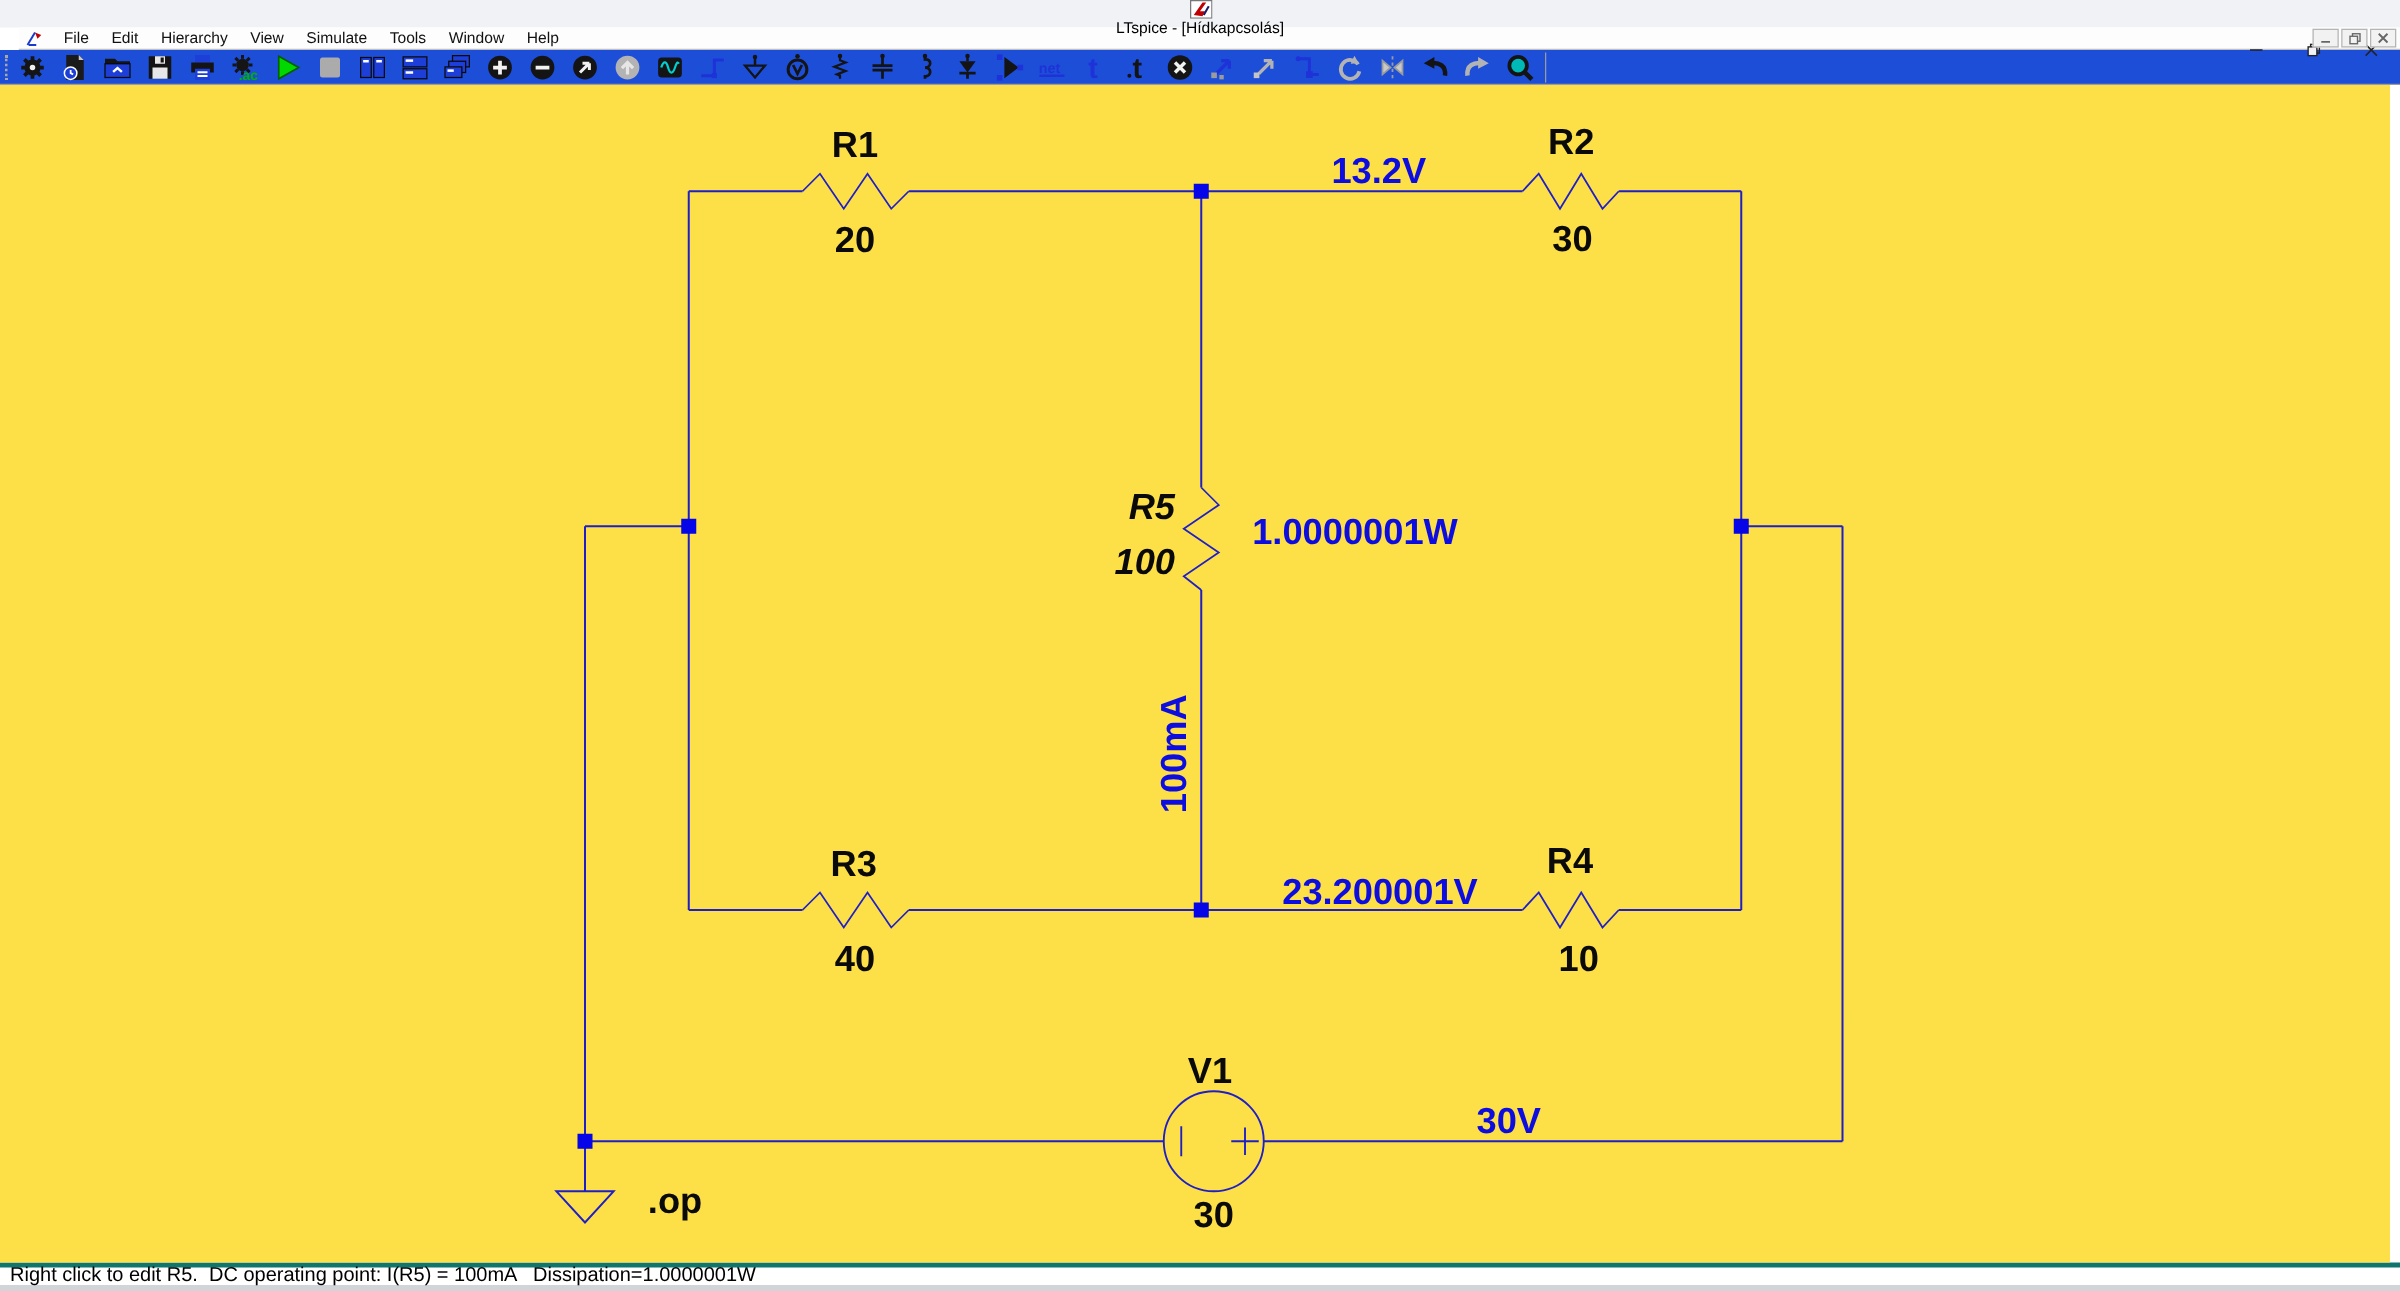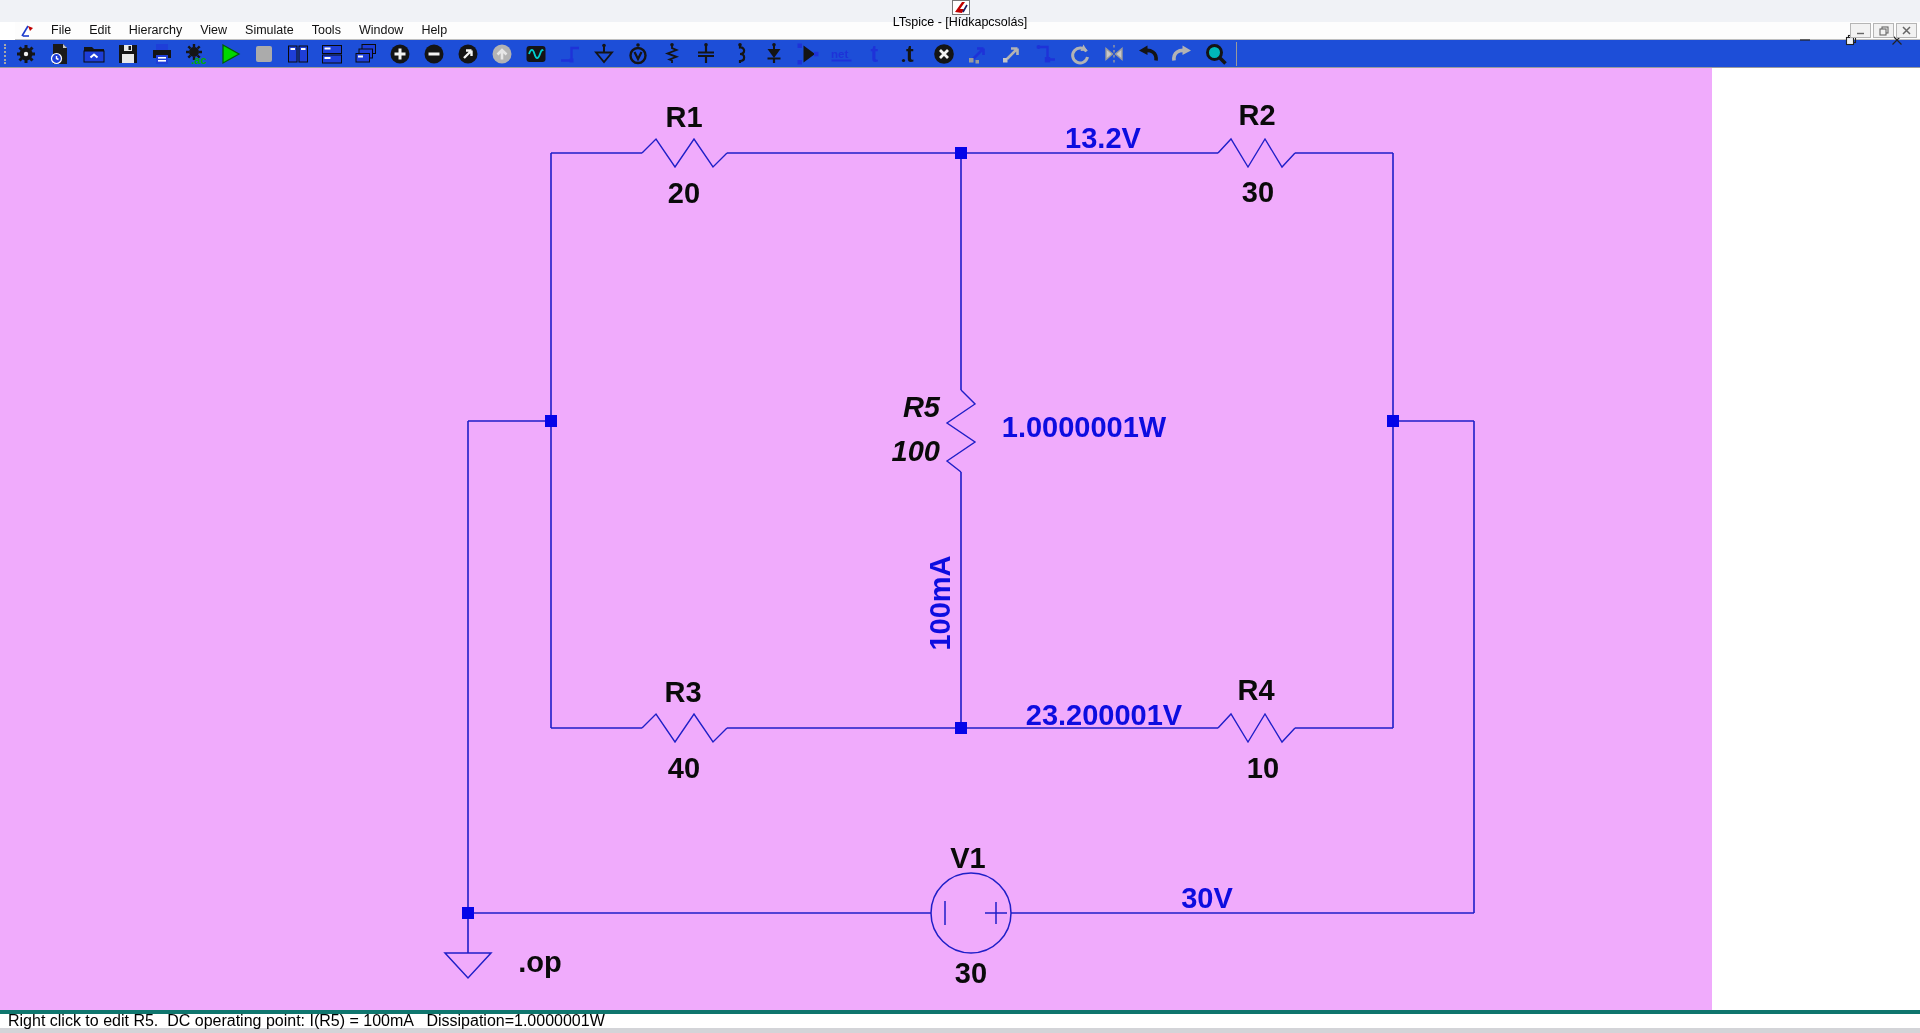--- a/index.html
+++ b/index.html
@@ -25,21 +25,21 @@
 
   
   .toolbar { height:28px; background:#1d4ed8; display:flex; align-items:center;
              border-bottom:1px solid #9c9c9c; }
   .grip { width:4px; height:20px; border-left:2px dotted #a8a8a8; margin:0 6px 0 4px; }
   .icons { display:flex; align-items:center; gap:10px; }
   .tbi { width:24px; height:24px; display:inline-flex; align-items:center; justify-content:center; }
   .tb-sep { width:1px; height:24px; background:#9a9a9a; margin-left:8px; }
 
   
-  .canvas { position:relative; width:1712px; height:942px; background:#f0abfc; overflow:hidden; }
+  .canvas { position:relative; width:1912px; height:942px; background:#fde047; overflow:hidden; }
   .schem { position:absolute; left:0; top:0; }
   .lbl { position:absolute; font-weight:bold; font-size:29px; white-space:nowrap;
          transform:translate(-50%,-50%); letter-spacing:0; }
   .blk { color:#0a0a0a; }
   .blu { color:#0d0de0; }
   .ralign { transform:translate(-100%,-50%);font-style:italic; }
   .rot { transform:translate(-50%,-50%) rotate(-90deg); }
 
   
   .statusbar { height:18px; background:#fff; display:flex; align-items:center;

